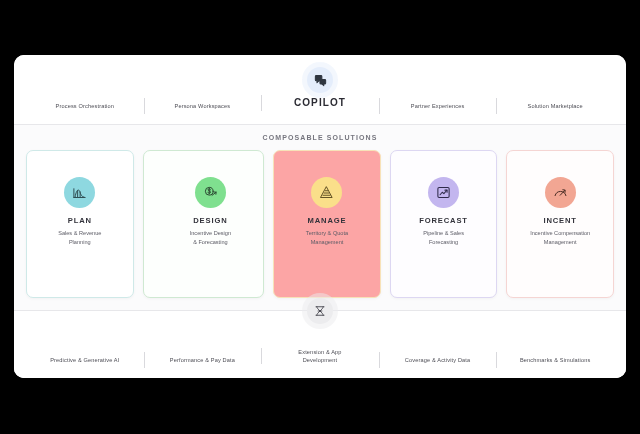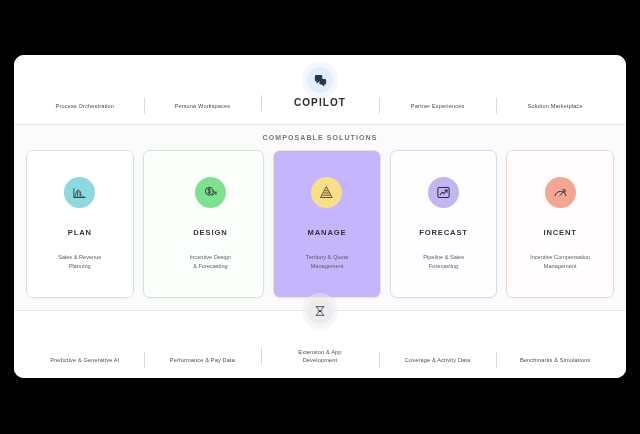--- a/index.html
+++ b/index.html
@@ -138,21 +138,20 @@
   .card {
     flex: 1 1 0;
     border-radius: 7px;
     border: 1px solid #e3e3e8;
     background: #ffffff;
     display: flex;
     flex-direction: column;
     align-items: center;
     padding-top: 26px;
     box-shadow: 0 1px 3px rgba(0,0,0,0.04);
-    gap: 12px;
   }
 
   .card-icon {
     width: 31px;
     height: 31px;
     border-radius: 50%;
     display: flex;
     align-items: center;
     justify-content: center;
     margin-bottom: 8px;
@@ -265,21 +264,21 @@
               <path d="M10 5 L10 14.3"></path>
               <path d="M14.5 16.5 L21 11.5"></path>
               <path d="M17.6 11.2 L21 11.4 L20.6 14.8"></path>
             </svg>
           </div>
           <div class="card-title">DESIGN</div>
           <div class="card-sub">Incentive Design
 &amp; Forecasting</div>
         </div>
 
-        <div class="card" style="border-color:#f7e2b8; background:#c4b5fd;">
+        <div class="card" style="border-color:#f7e2b8; background:#fca5a5;">
           <div class="card-icon" style="background:#fadf8a;">
             <svg width="15" height="15" viewBox="0 0 24 24" fill="none" stroke="#5a4a20" stroke-width="1.5" stroke-linecap="round" stroke-linejoin="round">
               <path d="M12 3.2 L21 20 L3 20 Z"></path>
               <path d="M8.2 12.8 L15.8 12.8"></path>
               <path d="M6.3 16.4 L17.7 16.4"></path>
               <path d="M10.1 9.2 L13.9 9.2"></path>
             </svg>
           </div>
           <div class="card-title">MANAGE</div>
           <div class="card-sub">Territory &amp; Quota

